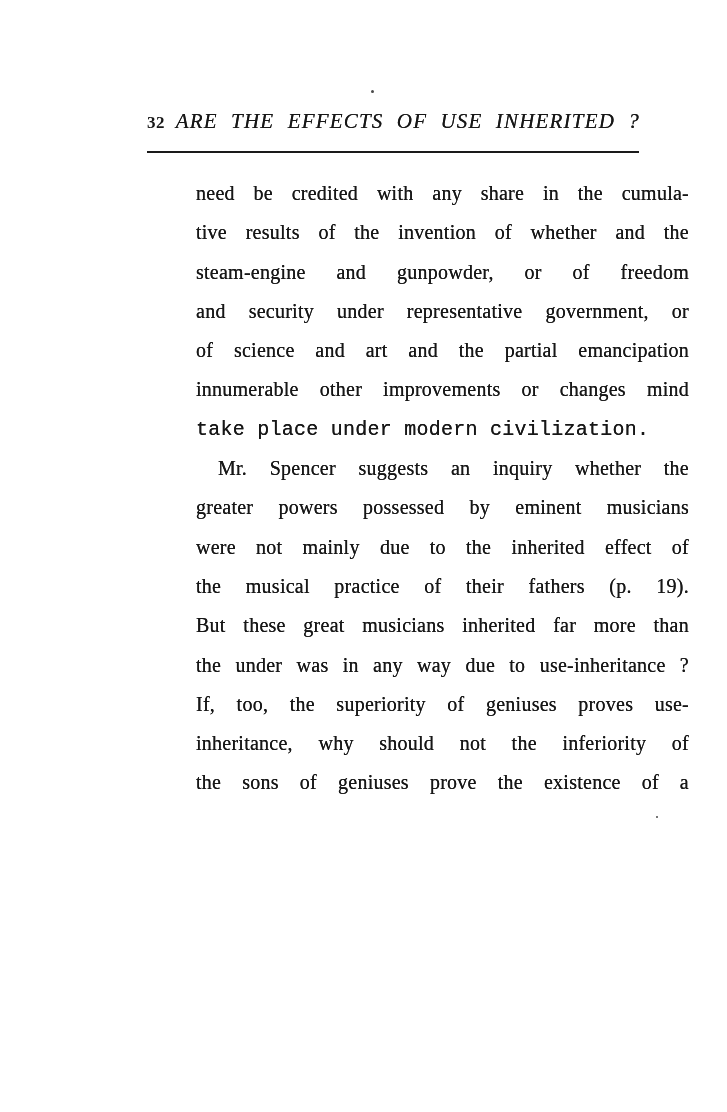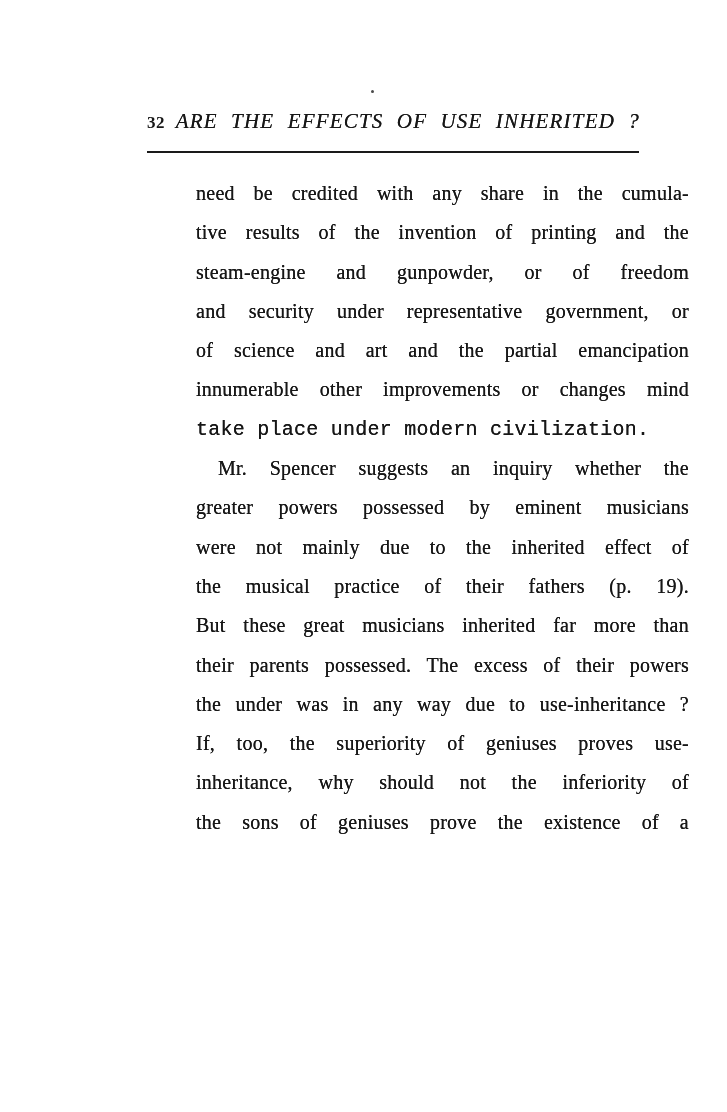--- a/index.html
+++ b/index.html
@@ -93,31 +93,30 @@
     <span class="header-title">ARE THE EFFECTS OF USE INHERITED ?</span>
   </div>
 
   <div class="header-rule"></div>
 
   <div class="speck speck-a"></div>
   <div class="speck speck-b"></div>
 
   <div class="body-text">
     <div class="text-line">need be credited with any share in the cumula-</div>
-    <div class="text-line">tive results of the invention of printing and the</div>
+    <div class="text-line">tive results of the invention of whether and the</div>
     <div class="text-line">steam-engine and gunpowder, or of freedom</div>
     <div class="text-line">and security under representative government, or</div>
     <div class="text-line">of science and art and the partial emancipation</div>
     <div class="text-line">innumerable other improvements or changes mind</div>
     <div class="text-line para-last">take place under modern civilization.</div>
     <div class="text-line para-indent">Mr. Spencer suggests an inquiry whether the</div>
     <div class="text-line">greater powers possessed by eminent musicians</div>
     <div class="text-line">were not mainly due to the inherited effect of</div>
     <div class="text-line">the musical practice of their fathers (p. 19).</div>
     <div class="text-line">But these great musicians inherited far more than</div>
-    <div class="text-line">their parents possessed. The excess of their powers</div>
     <div class="text-line">the under was in any way due to use-inheritance ?</div>
     <div class="text-line">If, too, the superiority of geniuses proves use-</div>
     <div class="text-line">inheritance, why should not the inferiority of</div>
     <div class="text-line">the sons of geniuses prove the existence of a</div>
   </div>
 
 </div>
 
 </body></html>

